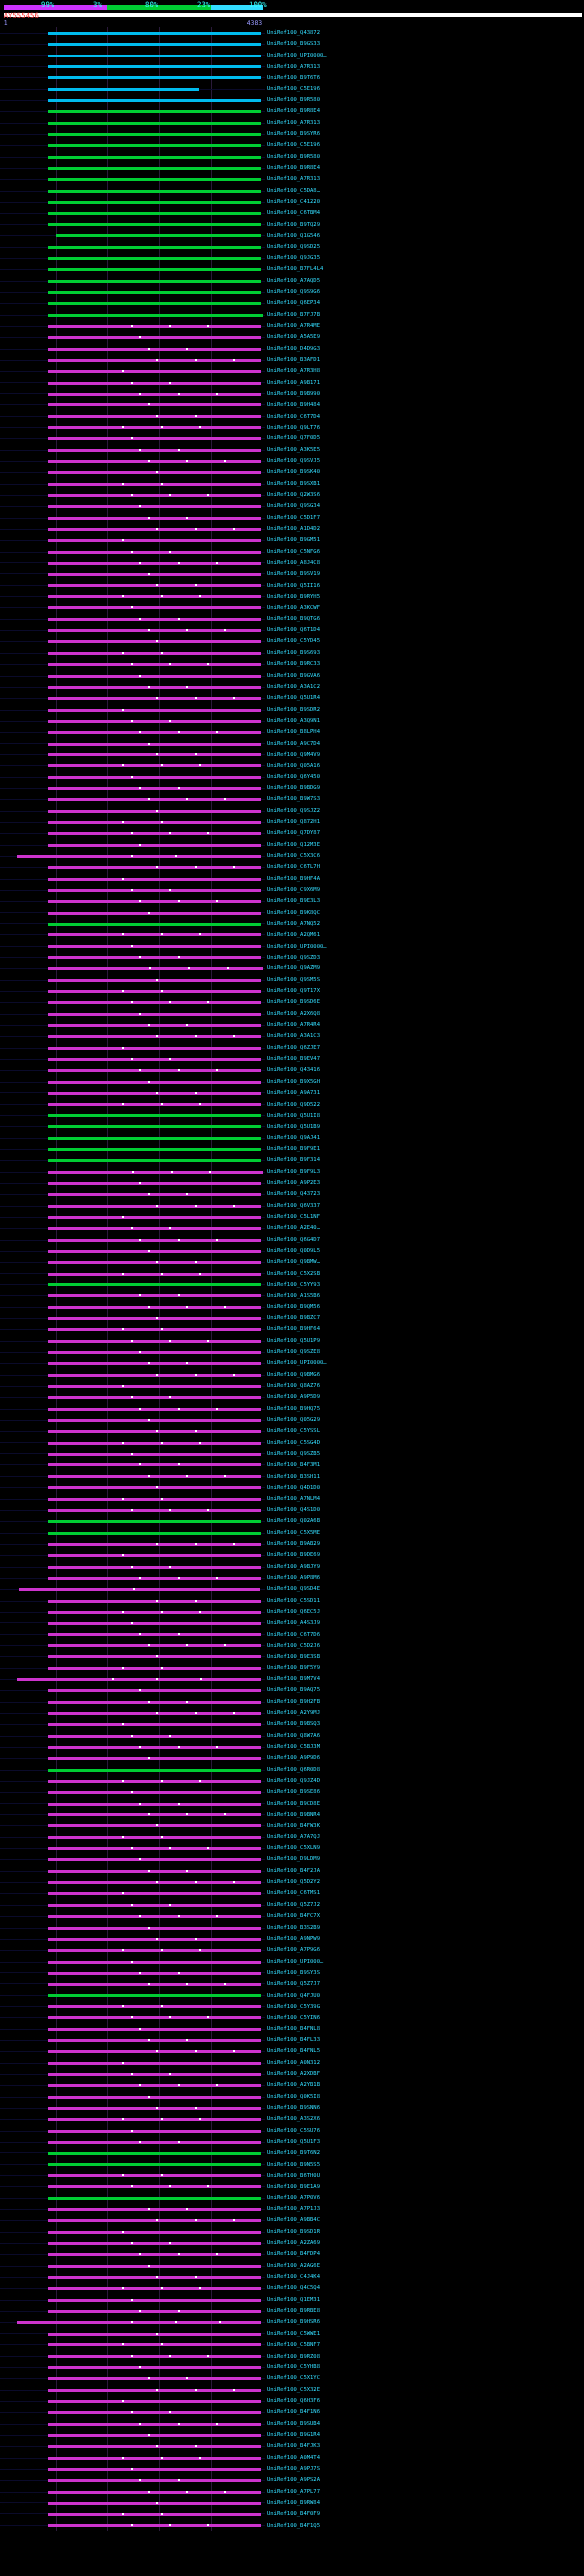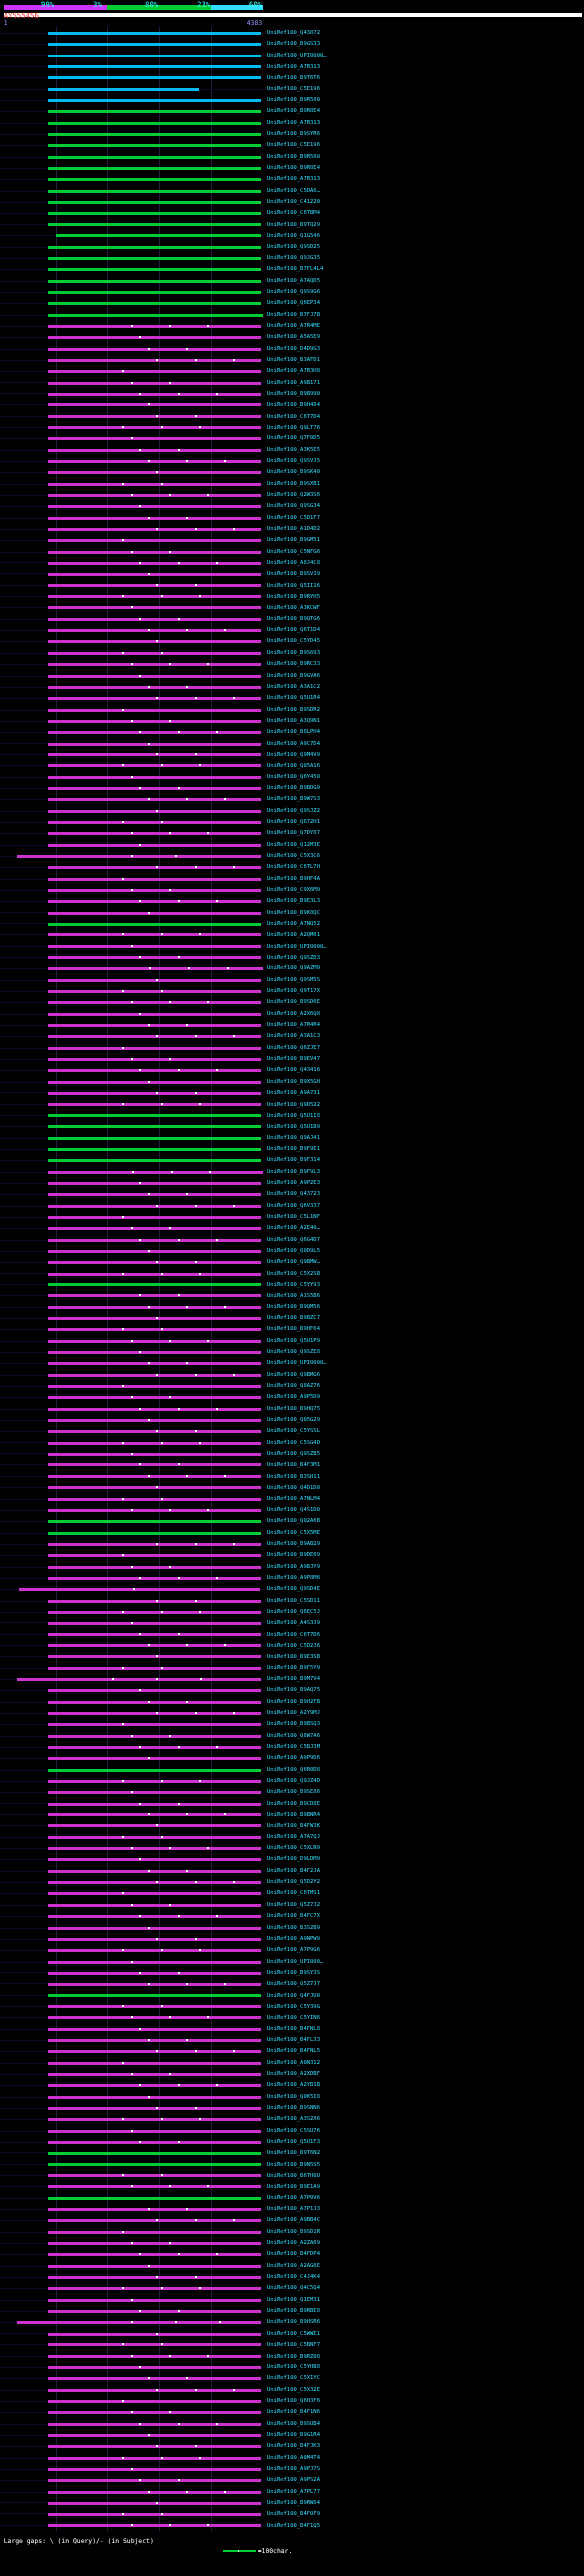--- a/index.html
+++ b/index.html
@@ -61,21 +61,21 @@
   <div class="ruler" id="ruler">
       <div class="bar" style="left: 3.7px; width: 52px; background: rgb(204, 51, 255);"></div>
       <div class="bar" style="left: 56px; width: 52px; background: rgb(204, 51, 255);"></div>
       <div class="bar" style="left: 107px; width: 52px; background: rgb(0, 204, 51);"></div>
       <div class="bar" style="left: 159px; width: 52px; background: rgb(0, 204, 51);"></div>
       <div class="bar" style="left: 211px; width: 52px; background: rgb(51, 221, 255);"></div>
       <div class="tick" style="left: 41px;">99%</div>
       <div class="tick" style="left: 93px;">3%</div>
       <div class="tick" style="left: 145px;">80%</div>
       <div class="tick" style="left: 197px;">23%</div>
-      <div class="tick" style="left: 249px;">60%</div>
+      <div class="tick" style="left: 249px;">100%</div>
     </div>
 
   <div class="qbar">
     <div class="qline"></div>
     <div class="qlabel">AY555456</div>
   </div>
   <div class="qrange">
     <span style="left:0">1</span>
     <span style="left:243px">4383</span>
   </div>
@@ -1338,21 +1338,15 @@
       <div class="label" style="top: 2484px;">UniRef100_B4F0F9</div>
       <div class="rowline" style="top: 2498px;"></div>
       <div class="hsp" style="left: 48px; top: 2497px; width: 213px; background: rgb(204, 51, 204);"></div>
       <div class="arrow" style="left: 261px; top: 2496px; border-left: 4.6px solid rgb(204, 51, 204);"></div>
       <div class="gapdot" style="left: 131px; top: 2497px;"></div>
       <div class="gapdot" style="left: 169px; top: 2497px;"></div>
       <div class="gapdot" style="left: 207px; top: 2497px;"></div>
       <div class="label" style="top: 2496px;">UniRef100_B4F1Q5</div>
     </div>
 
-  <div class="footer">
-    <div class="ftxt" style="left:0;top:0">Large gaps: \ (in Query)/- (in Subject)</div>
-    <div class="fline" style="left:219px;top:12.8px;width:33px;"></div>
-    <div class="fdot" style="left:234px;top:12.8px;"></div>
-    <div class="ftxt" style="left:254px;top:10px">=100char.</div>
-  </div>
 
 </div>
 
 
 </body></html>

